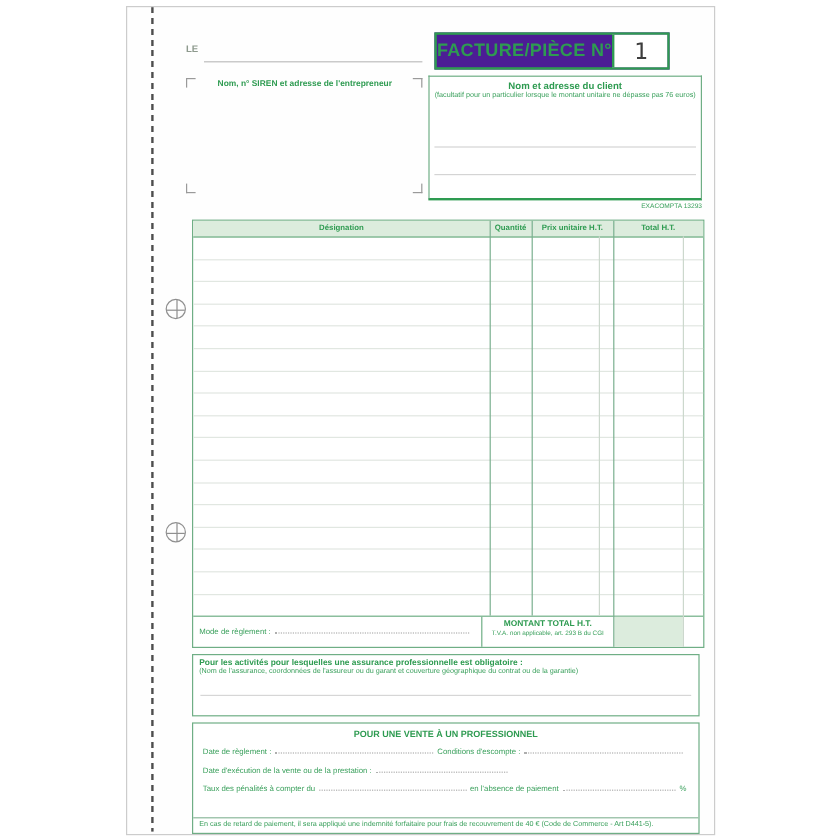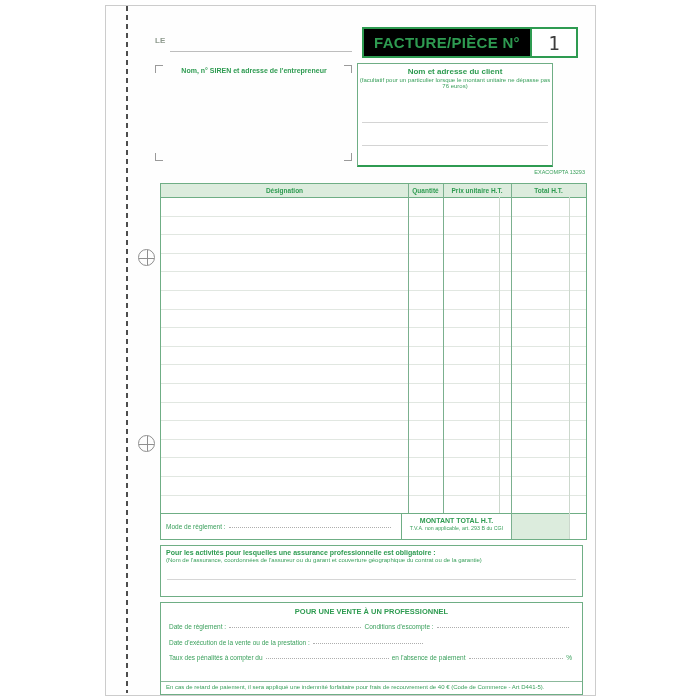--- a/index.html
+++ b/index.html
@@ -25,39 +25,39 @@
   .hole::before{content:"";position:absolute;left:0;right:0;top:50%;height:1px;background:#8f8f8f;}
   .hole::after{content:"";position:absolute;top:0;bottom:0;left:50%;width:1px;background:#8f8f8f;}
   .hole.h1{left:138px;top:249px;}
   .hole.h2{left:138px;top:435px;}
 
   
   .le-label{position:absolute;left:155px;top:36px;font-size:8px;font-weight:bold;color:#8e9a8e;}
   .le-line{position:absolute;left:170px;top:51px;width:182px;border-bottom:1px solid #bdbdbd;}
 
   .title-box{
-    position:absolute;left:362px;top:27px;width:216px;height:31px;
-    border:2px solid #2e9b51;display:flex;box-sizing:border-box;background:#000000;
+    position:absolute;left:362px;top:27px;width:196px;height:31px;
+    border:2px solid #2e9b51;display:flex;box-sizing:border-box;background:#4c1d95;
   }
   .title-cell{flex:1;display:flex;align-items:center;justify-content:center;
     font-size:15px;font-weight:bold;color:#2e9b51;letter-spacing:.3px;white-space:nowrap;}
   .number-cell{width:44px;background:#ffffff;border-left:2px solid #2e9b51;
     display:flex;align-items:center;justify-content:center;
     font-family:"DejaVu Sans Mono",monospace;font-size:19px;color:#3d3d3d;}
 
   
   .corner{position:absolute;width:7px;height:7px;}
   .corner.tl{left:155px;top:65px;border-left:1px solid #9a9a9a;border-top:1px solid #9a9a9a;}
   .corner.tr{left:344px;top:65px;border-right:1px solid #9a9a9a;border-top:1px solid #9a9a9a;}
   .corner.bl{left:155px;top:153px;border-left:1px solid #9a9a9a;border-bottom:1px solid #9a9a9a;}
   .corner.br{left:344px;top:153px;border-right:1px solid #9a9a9a;border-bottom:1px solid #9a9a9a;}
   .seller-label{position:absolute;left:163px;top:67px;width:182px;text-align:center;
     font-size:7px;font-weight:bold;color:#2e9b51;}
 
-  .client-box{position:absolute;left:357px;top:63px;width:196px;height:104px;
+  .client-box{position:absolute;left:357px;top:63px;width:228px;height:104px;
     border:1px solid #6fae85;border-bottom:2px solid #2e9b51;box-sizing:border-box;background:#fff;}
   .client-title{margin-top:3px;text-align:center;font-size:8px;font-weight:bold;color:#2e9b51;}
   .client-sub{text-align:center;font-size:6px;color:#3aa05c;margin-top:1px;}
   .client-line{position:absolute;left:4px;right:4px;border-top:1px solid #d4d4d4;}
   .client-line.l1{top:58px;} .client-line.l2{top:81px;}
   .product-ref{position:absolute;left:357px;top:169px;width:228px;text-align:right;
     font-size:5.5px;color:#3aa05c;}
 
   
   .table{position:absolute;left:160px;top:183px;width:425px;height:355px;

